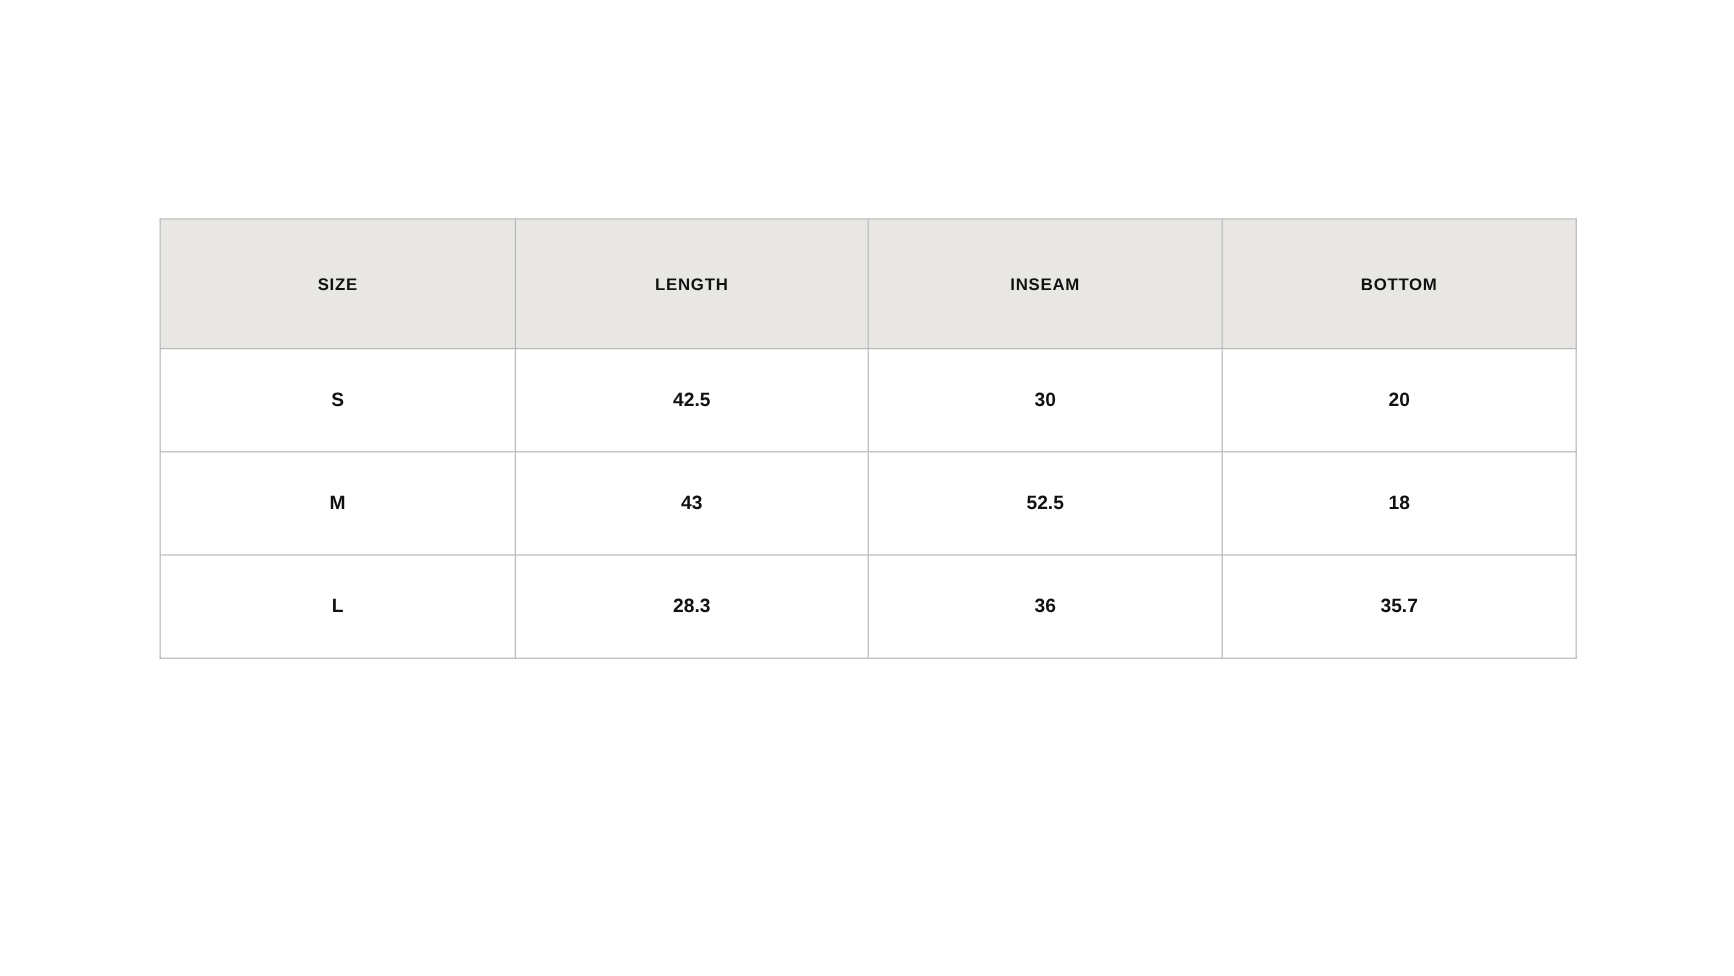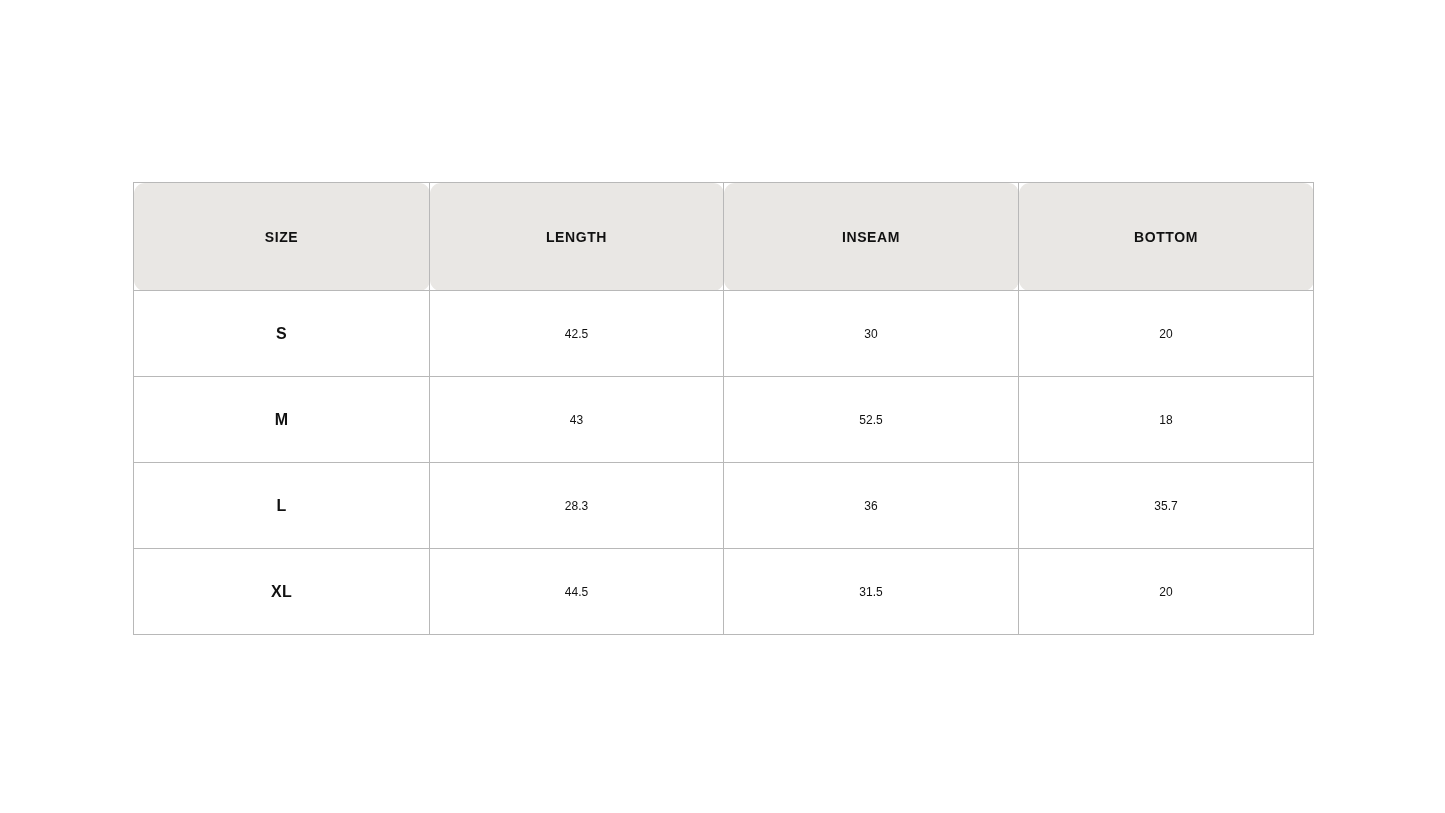--- a/index.html
+++ b/index.html
@@ -49,27 +49,26 @@
   }
 
   table.size-chart thead th {
     background: #e9e7e4;
     height: 107px;
     font-size: 14px;
     font-weight: bold;
     letter-spacing: 0.6px;
     text-transform: uppercase;
     color: #111111;
-    border-radius: 11px;
   }
 
   table.size-chart tbody td {
     height: 85px;
-    font-size: 12px;
-    font-weight: normal;
+    font-size: 16px;
+    font-weight: bold;
     color: #111111;
     background: #ffffff;
   }
 
   table.size-chart tbody td.size-cell {
     font-weight: bold;
     font-size: 16px;
     letter-spacing: 0.3px;
   }
 </style>
@@ -106,23 +105,17 @@
           <td>43</td>
           <td>52.5</td>
           <td>18</td>
         </tr>
         <tr>
           <td class="size-cell">L</td>
           <td>28.3</td>
           <td>36</td>
           <td>35.7</td>
         </tr>
-        <tr>
-          <td class="size-cell">XL</td>
-          <td>44.5</td>
-          <td>31.5</td>
-          <td>20</td>
-        </tr>
       </tbody>
     </table>
   </div>
 
 </div>
 
 </body></html>

